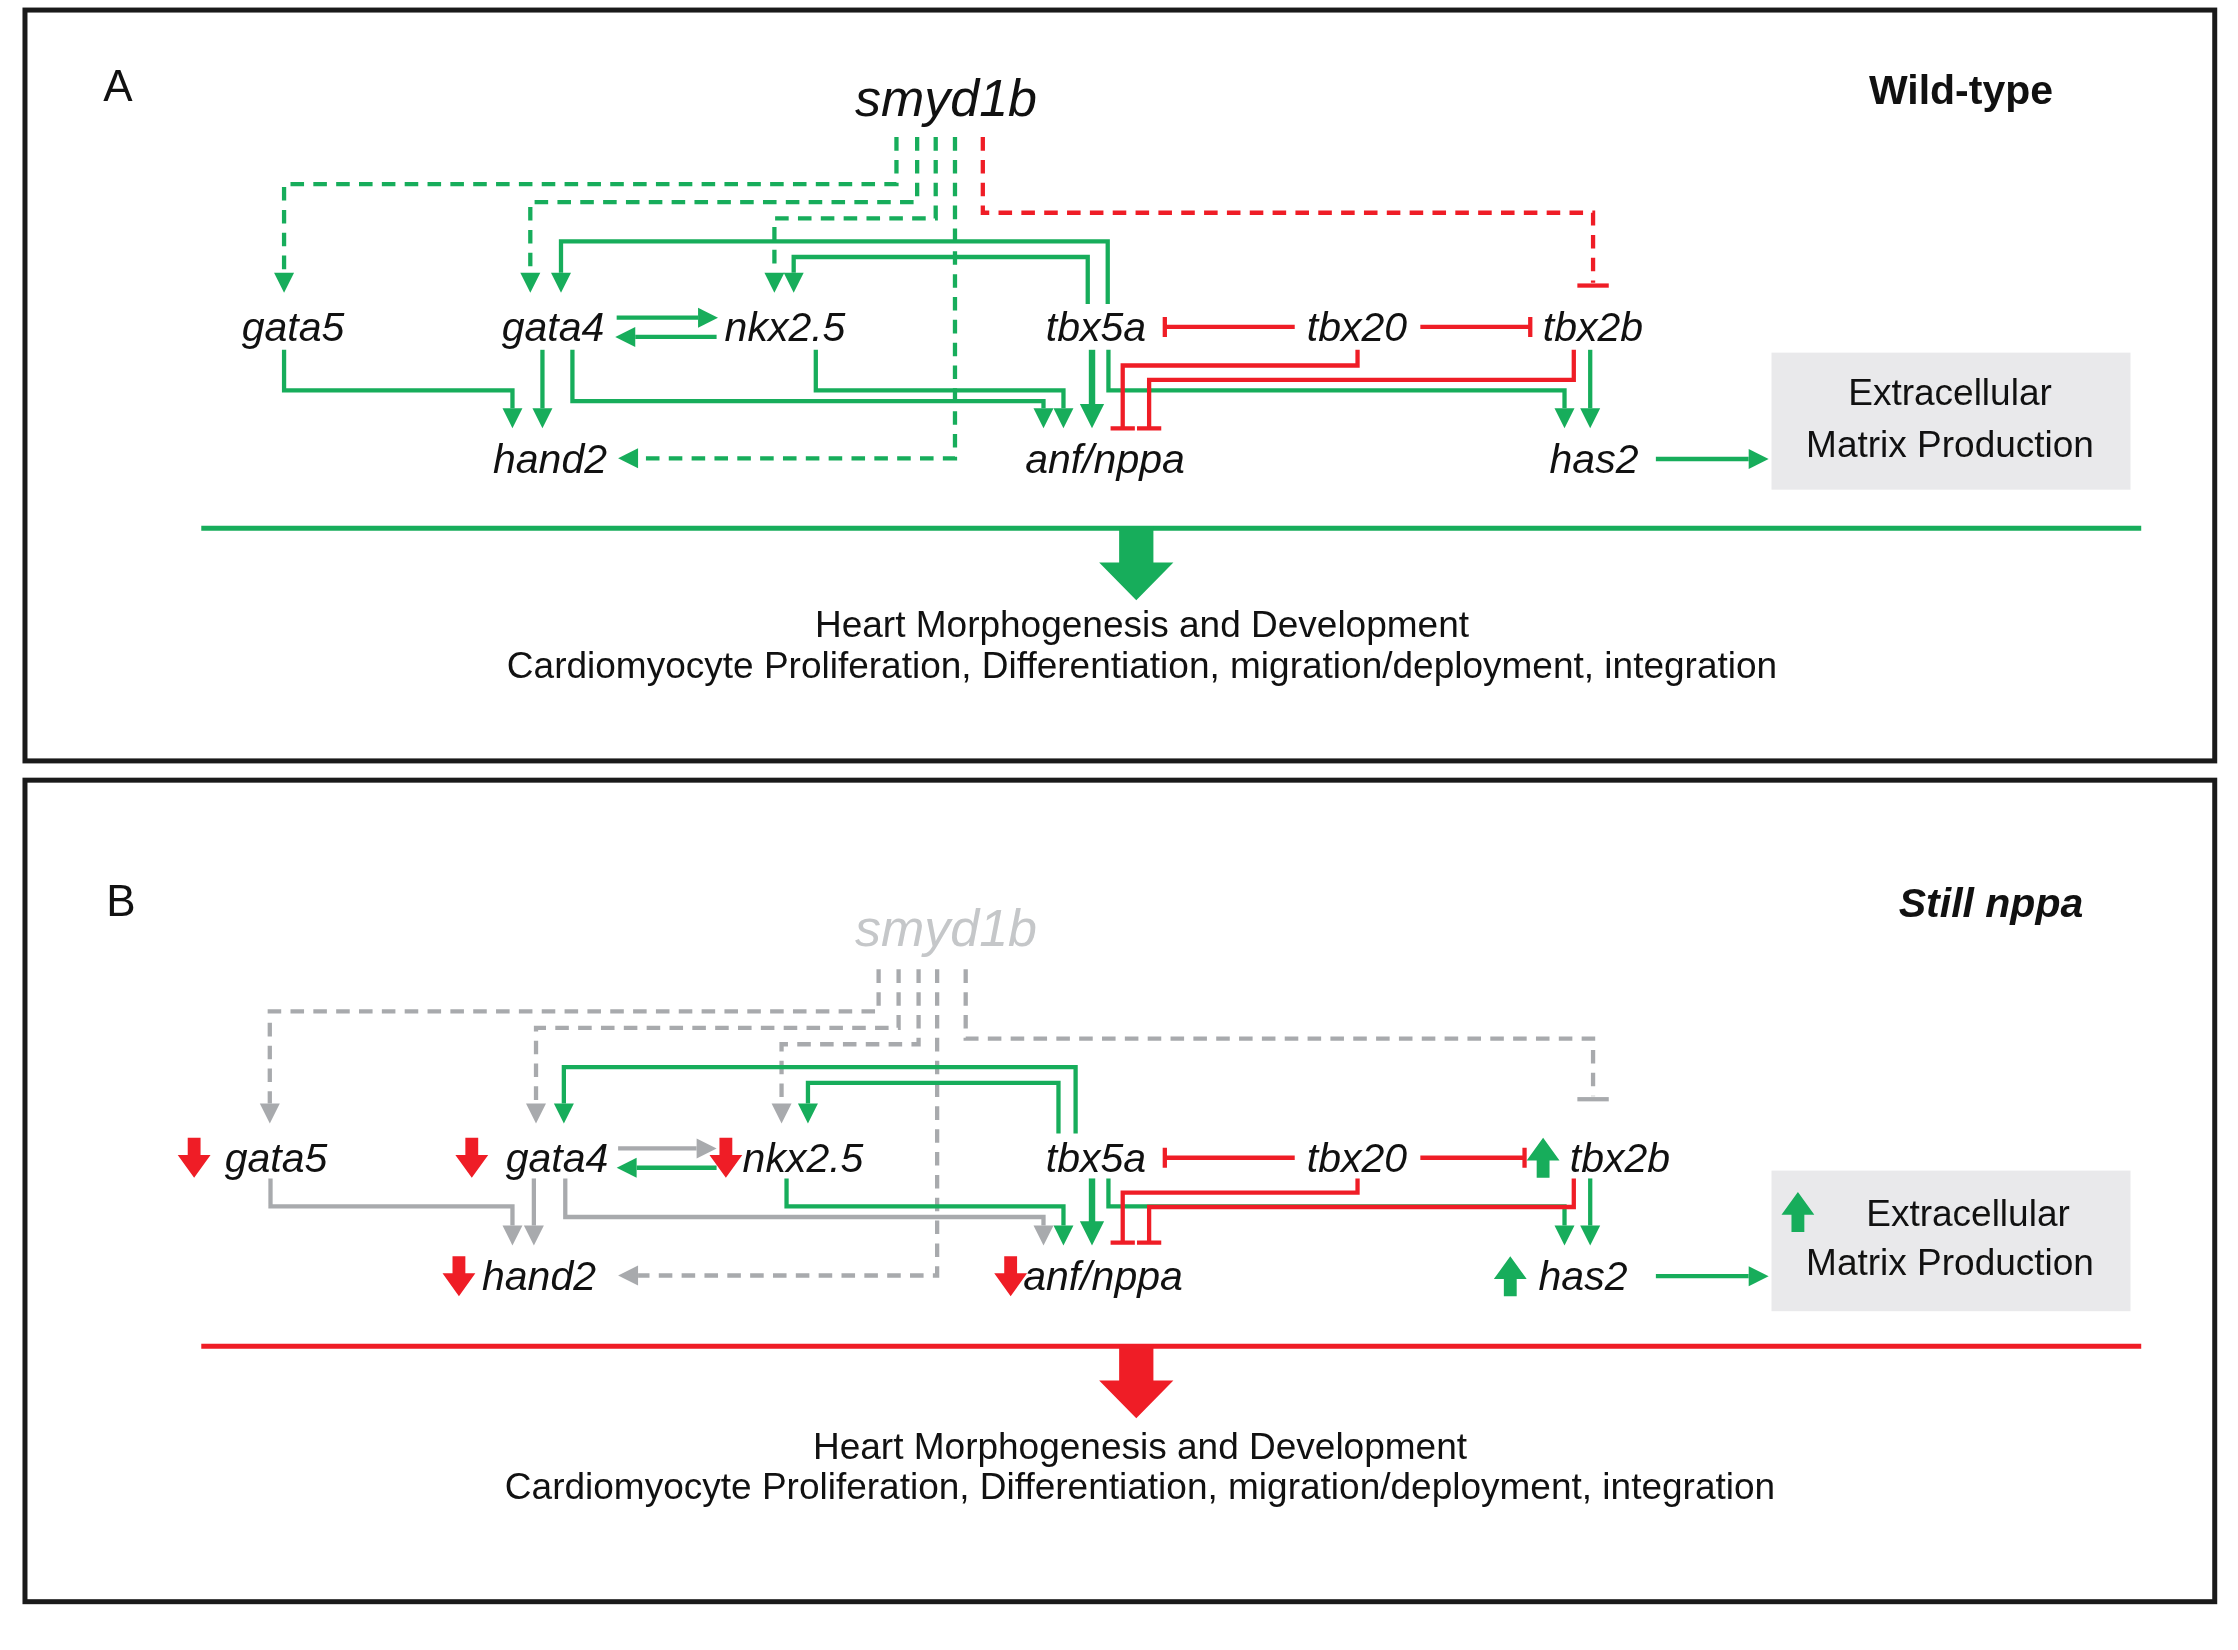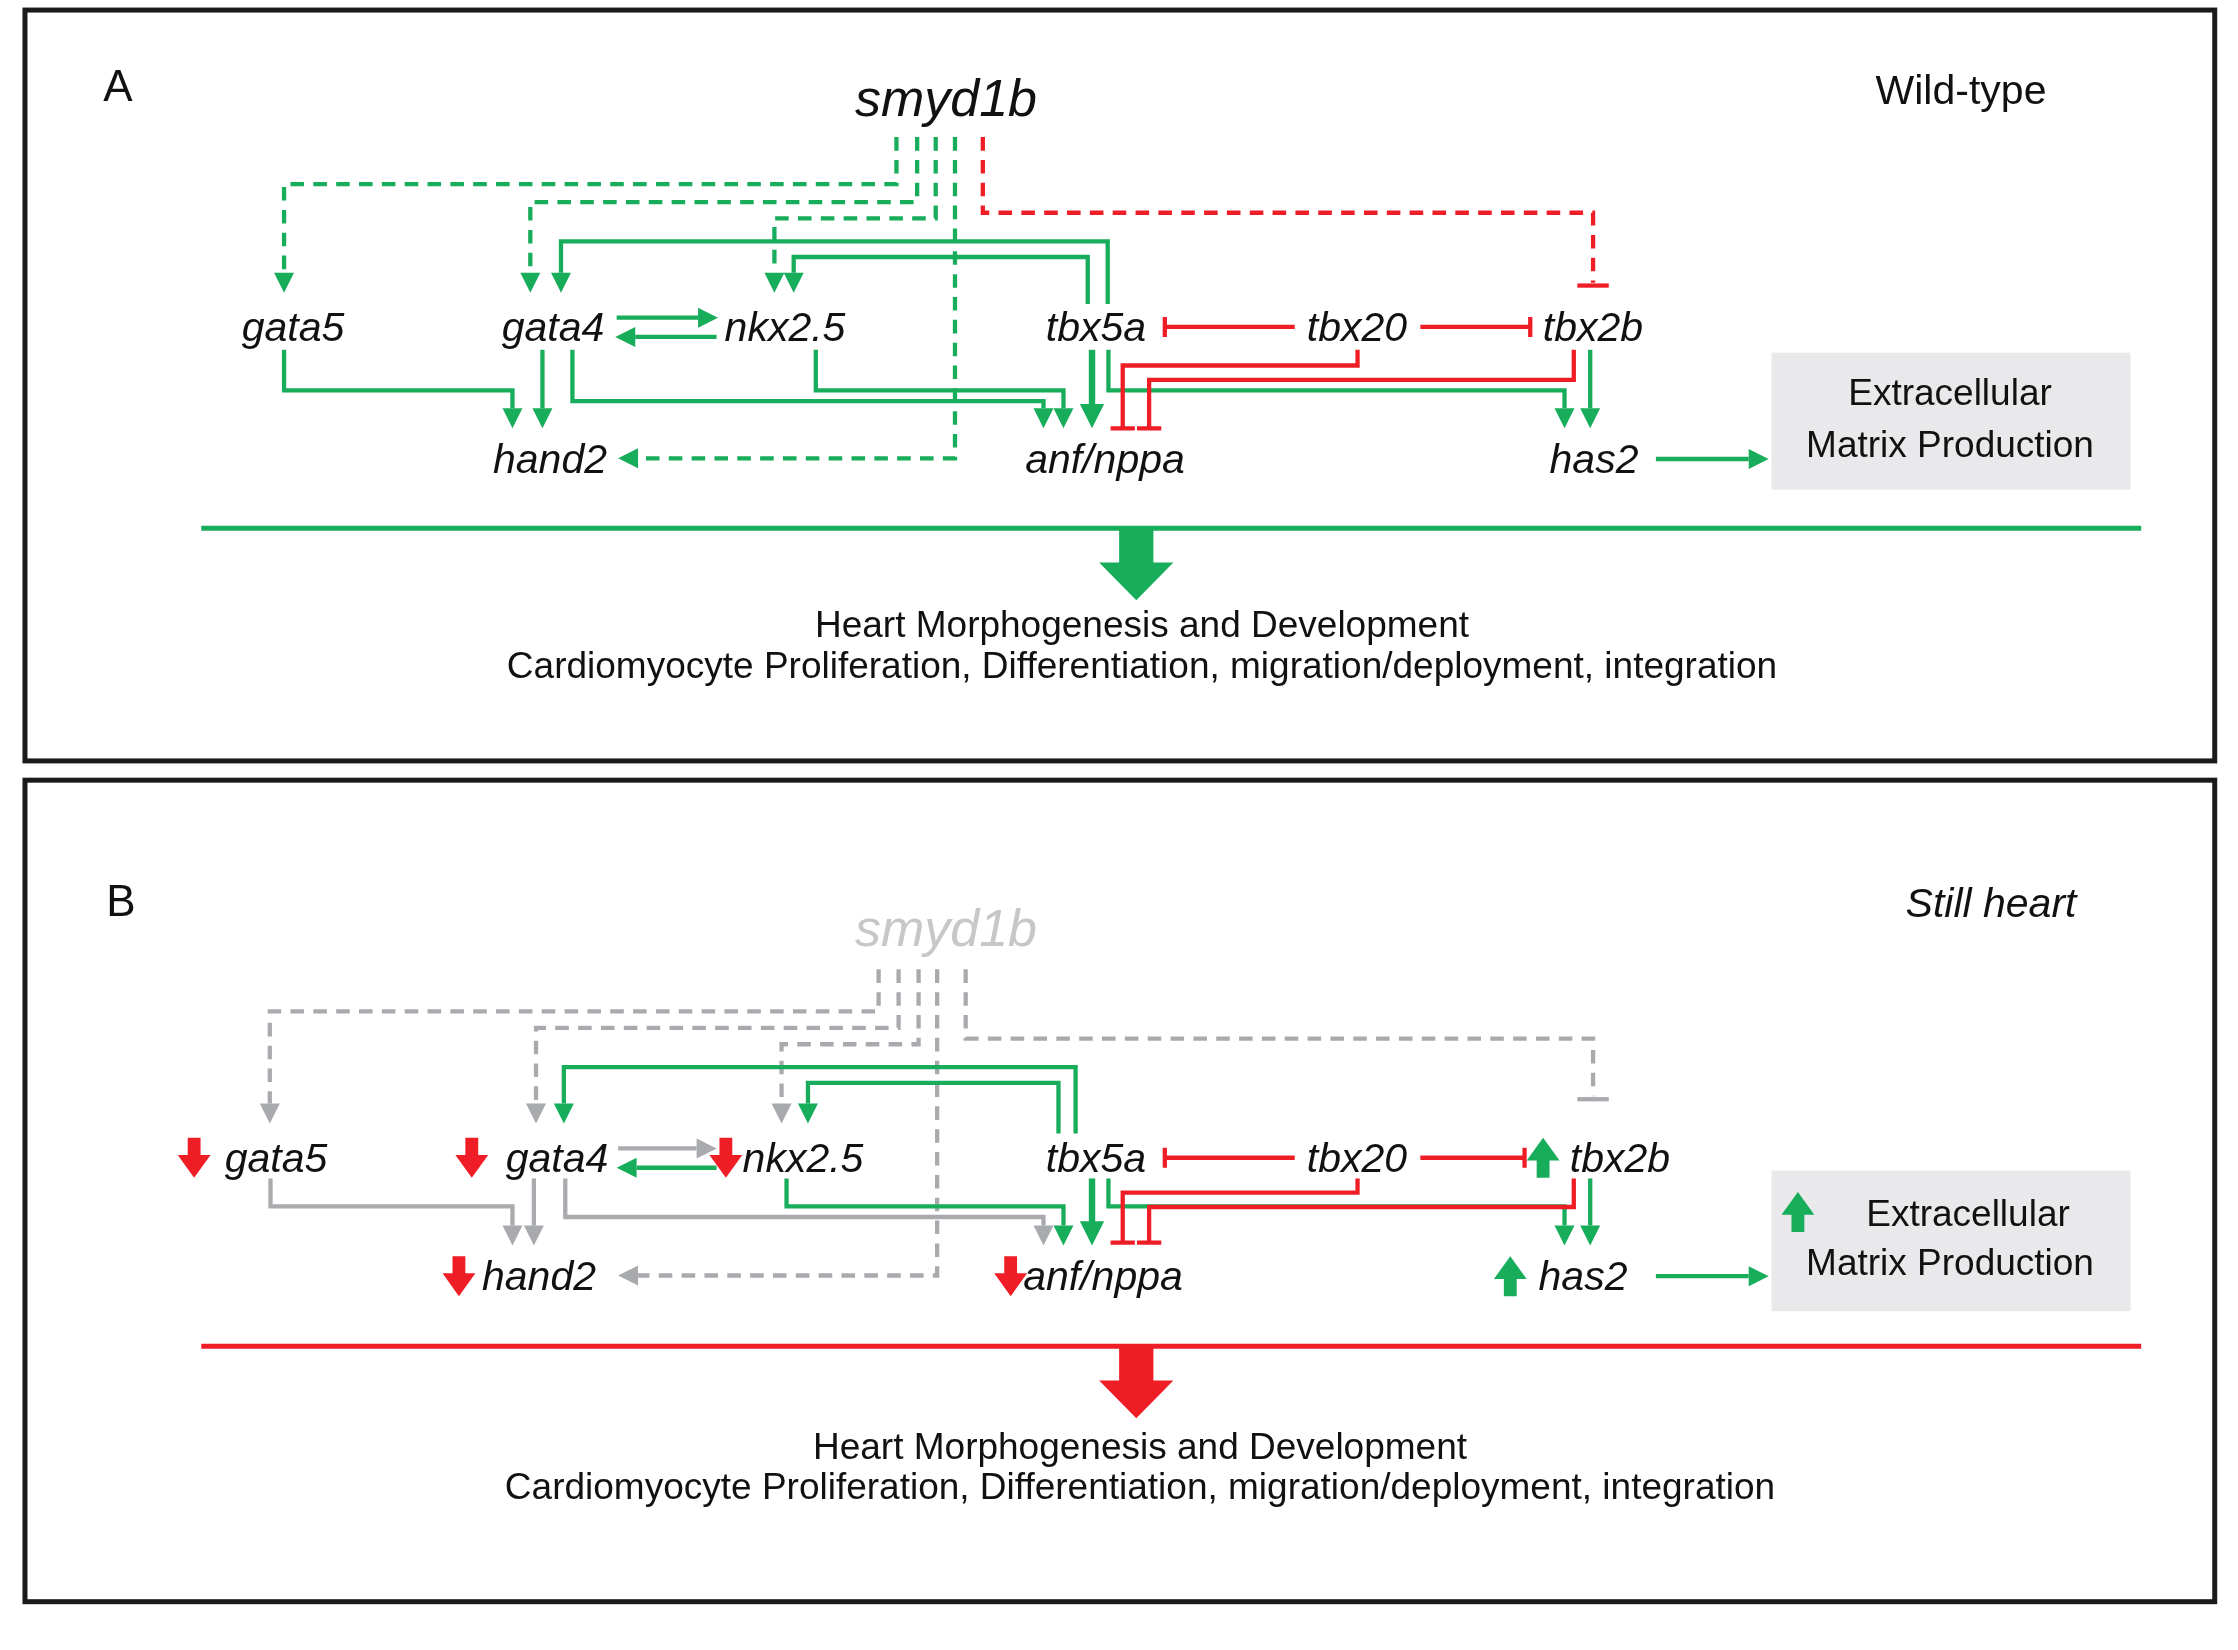--- a/index.html
+++ b/index.html
@@ -6,21 +6,21 @@
     --green:#17AD5B; --red:#EF1D26; --gray:#A8AAAD;
     --muted:#C5C7C9; --boxbg:#E9E9EB; --ink:#111111;
   }
   html,body{margin:0;padding:0;background:#ffffff;}
   .stage{position:relative;width:2239px;height:1651px;background:#fff;
          font-family:"Liberation Sans","DejaVu Sans",sans-serif;overflow:hidden;}
   .stage svg{position:absolute;left:0;top:0;}
   .t{position:absolute;transform:translate(-50%,-50%);white-space:nowrap;color:var(--ink);line-height:1;}
   .gene{font-size:41px;font-style:italic;}
   .panel-letter{font-size:44px;}
-  .ptitle{font-size:41px;font-weight:normal;}
+  .ptitle{font-size:41px;font-weight:bold;}
   .ptitle.it{font-style:italic;}
   .reg{font-size:52px;font-style:italic;}
   .reg.muted{color:var(--muted);}
   .ecmtxt{font-size:37px;}
   .out1{font-size:37px;}
   .out2{font-size:37px;}
   
   .ln{fill:none;stroke-width:6px;stroke-linecap:butt;stroke-linejoin:miter;}
   .w7{stroke-width:7px;} .w9{stroke-width:9px;}
   .sg{stroke:var(--green);} .sr{stroke:var(--red);} .sy{stroke:var(--gray);} .sk{stroke:#1a1a1a;}
@@ -250,21 +250,21 @@
 <span class="t gene" style="left:1105px;top:459px">anf/nppa</span>
 <span class="t gene" style="left:1594px;top:459px">has2</span>
 
 <span class="t ecmtxt" style="left:1950px;top:392px">Extracellular</span>
 <span class="t ecmtxt" style="left:1950px;top:444px">Matrix Production</span>
 
 <span class="t out1" style="left:1142px;top:624px">Heart Morphogenesis and Development</span>
 <span class="t out2" style="left:1142px;top:665px">Cardiomyocyte Proliferation, Differentiation, migration/deployment, integration</span>
 
 <span class="t panel-letter" style="left:121px;top:901px">B</span>
-<span class="t ptitle it" style="left:1991px;top:903px">Still heart</span>
+<span class="t ptitle it" style="left:1991px;top:903px">Still nppa</span>
 <span class="t reg muted" style="left:946px;top:928px">smyd1b</span>
 
 <span class="t gene" style="left:276px;top:1158px">gata5</span>
 <span class="t gene" style="left:557px;top:1158px">gata4</span>
 <span class="t gene" style="left:803px;top:1158px">nkx2.5</span>
 <span class="t gene" style="left:1096px;top:1158px">tbx5a</span>
 <span class="t gene" style="left:1357px;top:1158px">tbx20</span>
 <span class="t gene" style="left:1620px;top:1158px">tbx2b</span>
 
 <span class="t gene" style="left:539px;top:1276px">hand2</span>

